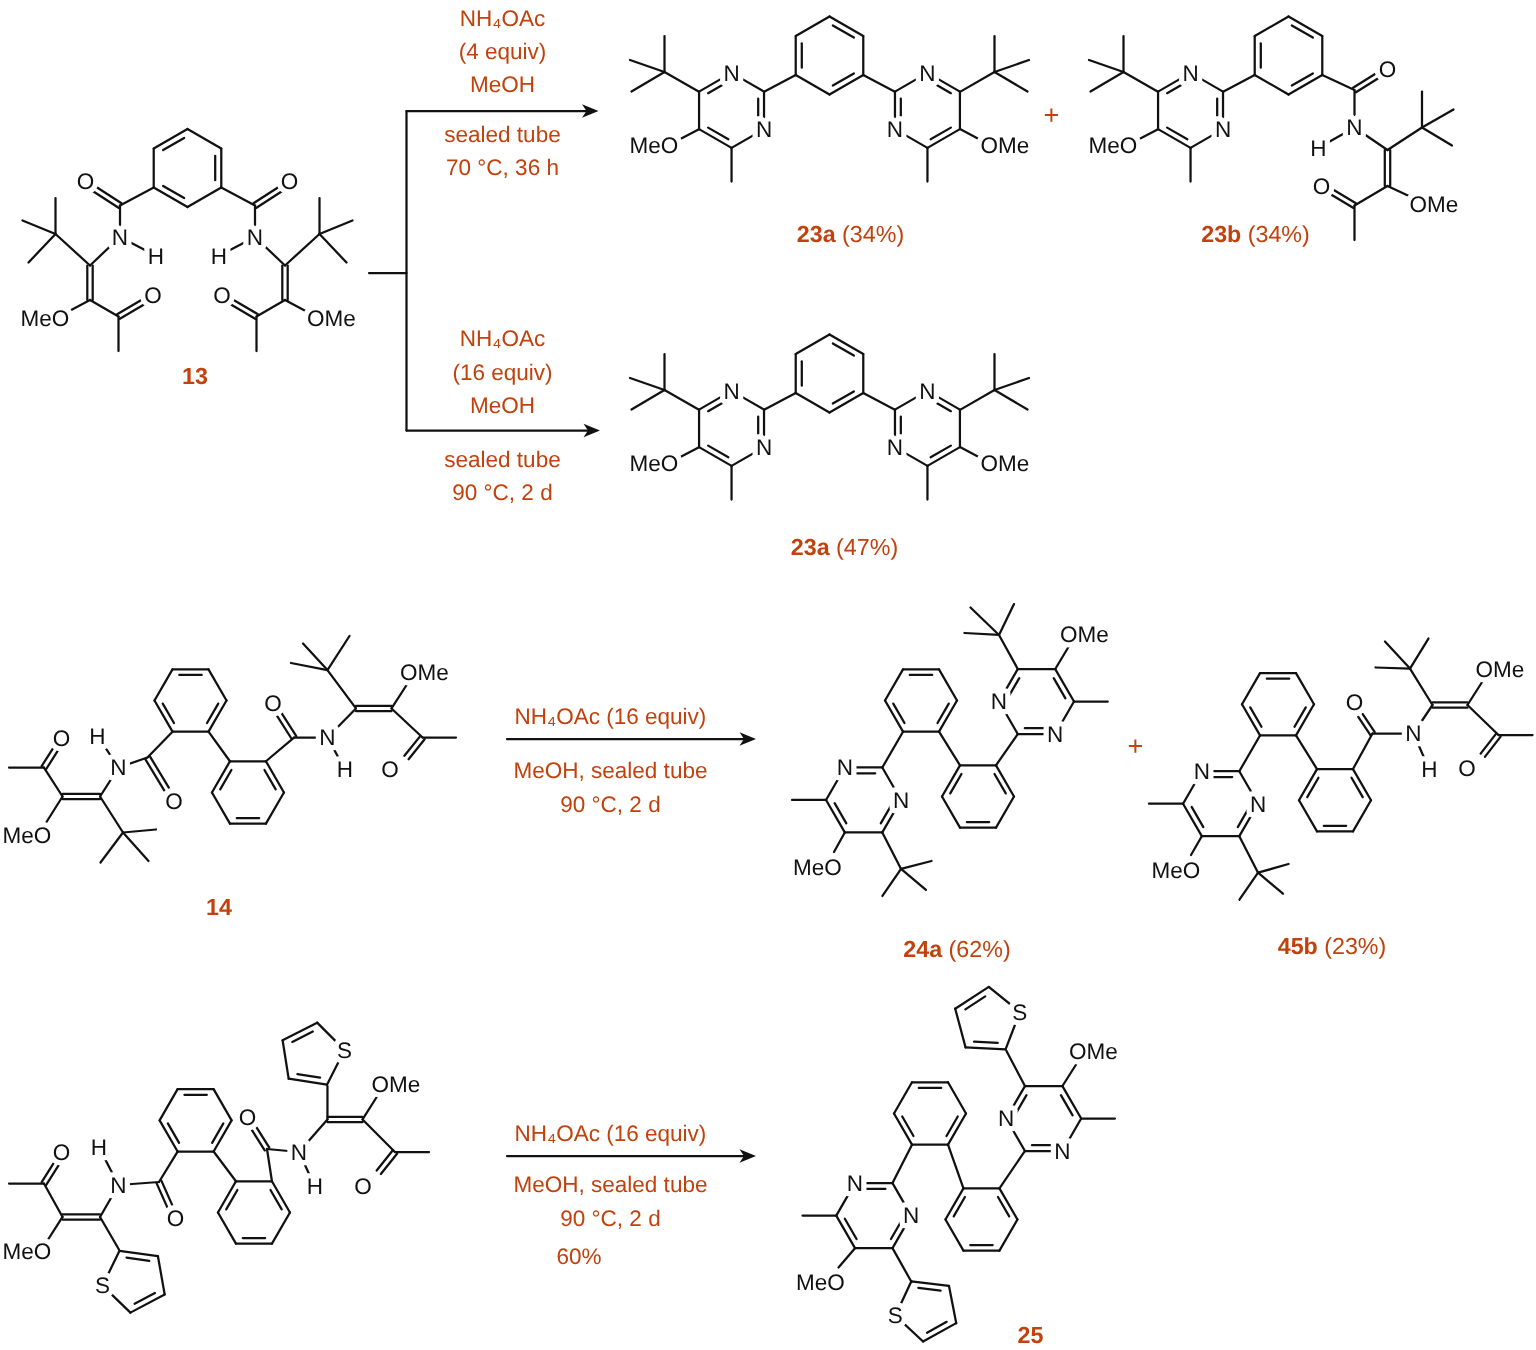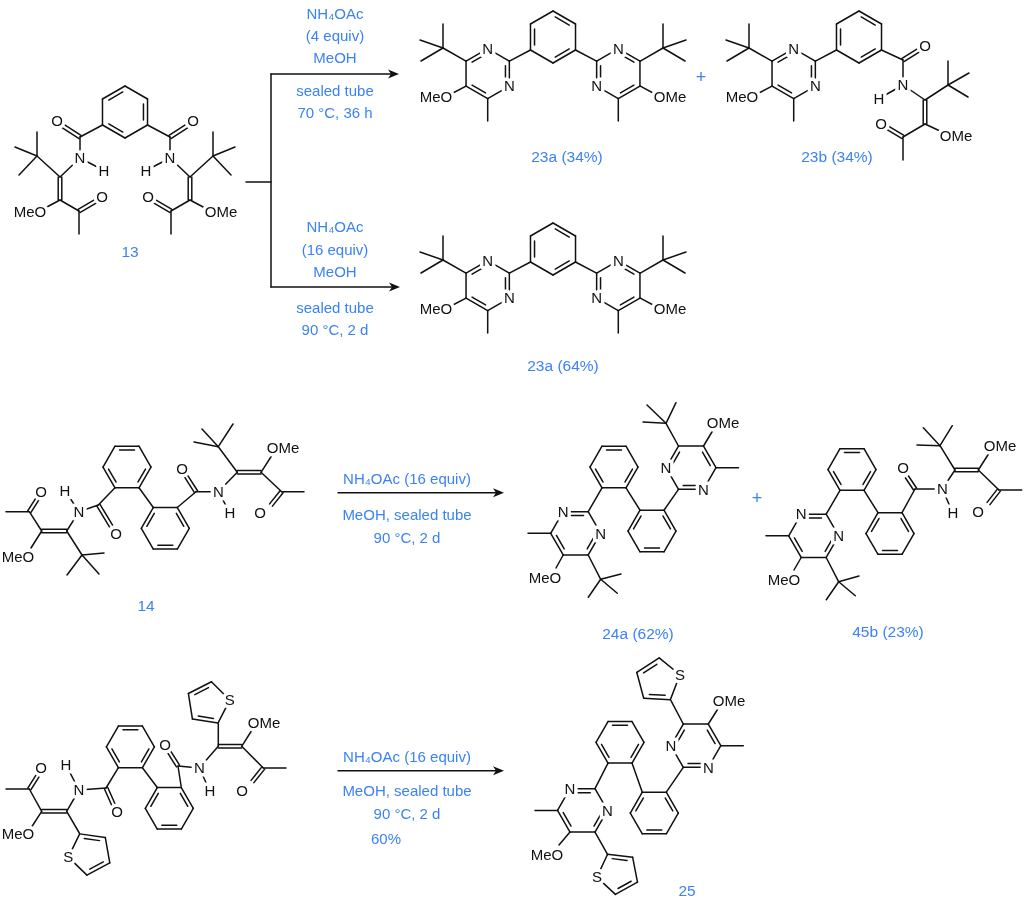--- a/index.html
+++ b/index.html
@@ -1,20 +1,20 @@
 <!DOCTYPE html>
 <html><head>
 <meta charset="utf-8">
 <style>
 html,body{margin:0;padding:0;background:#fff}
 #canvas{position:relative;width:1024px;height:900px;background:#fff;font-family:"Liberation Sans",sans-serif;overflow:hidden}
 #scheme{position:absolute;left:0;top:0}
-.lbl{position:absolute;transform:translate(-50%,-50%);font-size:15px;color:#3b82f6;white-space:nowrap;text-align:right}
+.lbl{position:absolute;transform:translate(-50%,-50%);font-size:15px;color:#c2410c;white-space:nowrap;text-align:right}
 .cpd{font-size:15.5px}
-.cpd b{font-weight:normal}
+.cpd b{font-weight:bold}
 .plus{font-size:18px}
 </style>
 </head>
 <body>
 
 <div id="canvas">
   <svg id="scheme" width="1024" height="900">
       <g>
         <line x1="125" y1="86" x2="147.5166604983954" y2="99" stroke="#111" stroke-width="1.5" stroke-linecap="round"></line>
         <line x1="147.5166604983954" y1="99" x2="147.5166604983954" y2="125" stroke="#111" stroke-width="1.5" stroke-linecap="round"></line>
@@ -591,17 +591,17 @@
 
   <div class="lbl plus" style="left:701px;top:77px">+</div>
   <div class="lbl plus" style="left:757px;top:498px">+</div>
 
   <div class="lbl cpd" style="left:130px;top:252px"><b>13</b></div>
   <div class="lbl cpd" style="left:146px;top:606px"><b>14</b></div>
   <div class="lbl cpd" style="left:148px;top:908px"><b>15</b></div>
 
   <div class="lbl cpd" style="left:567px;top:157px"><b>23a</b><span> (34%)</span></div>
   <div class="lbl cpd" style="left:837px;top:157px"><b>23b</b><span> (34%)</span></div>
-  <div class="lbl cpd" style="left:563px;top:366px"><b>23a</b><span> (64%)</span></div>
+  <div class="lbl cpd" style="left:563px;top:366px"><b>23a</b><span> (47%)</span></div>
   <div class="lbl cpd" style="left:638px;top:634px"><b>24a</b><span> (62%)</span></div>
   <div class="lbl cpd" style="left:888px;top:632px"><b>45b</b><span> (23%)</span></div>
   <div class="lbl cpd" style="left:687px;top:891px"><b>25</b></div>
 </div>
 
 </body></html>

